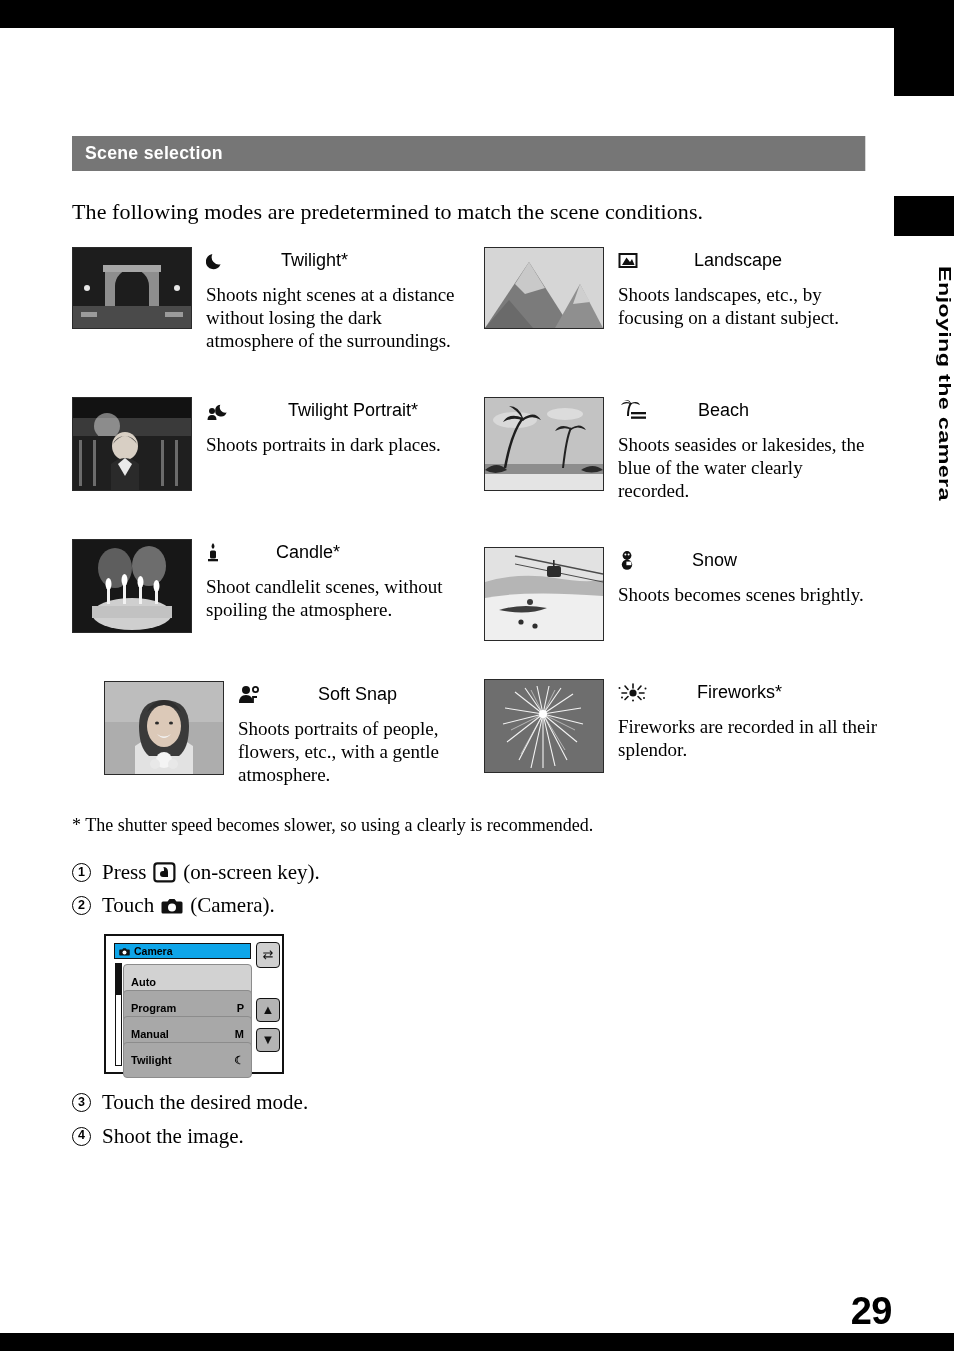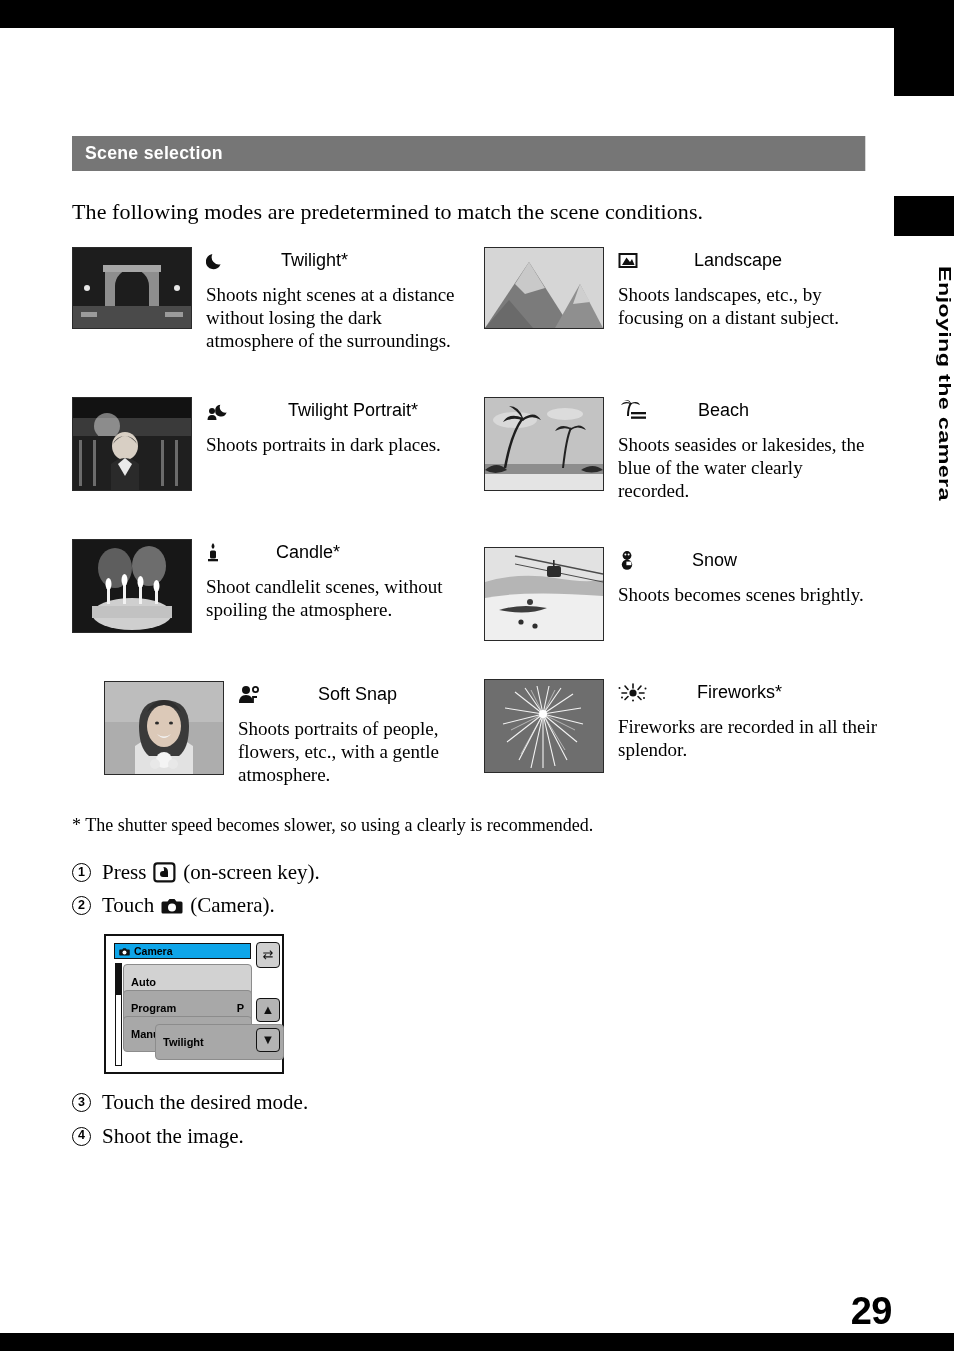--- a/index.html
+++ b/index.html
@@ -647,21 +647,21 @@
         <span></span>
       </div>
       <div class="menu-item unsel" style="top:54px;">
         <span>Program</span>
         <span>P</span>
       </div>
       <div class="menu-item unsel" style="top:80px;">
         <span>Manual</span>
         <span>M</span>
       </div>
-      <div class="menu-item unsel" style="top:88px;margin-left:32px;">
+      <div class="menu-item unsel" style="top:106px;">
         <span>Twilight</span>
         <span>☾</span>
       </div>
 
       <div class="menu-btn back">
         <span>⇄</span>
       </div>
       <div class="menu-btn up">
         <span>▲</span>
       </div>

